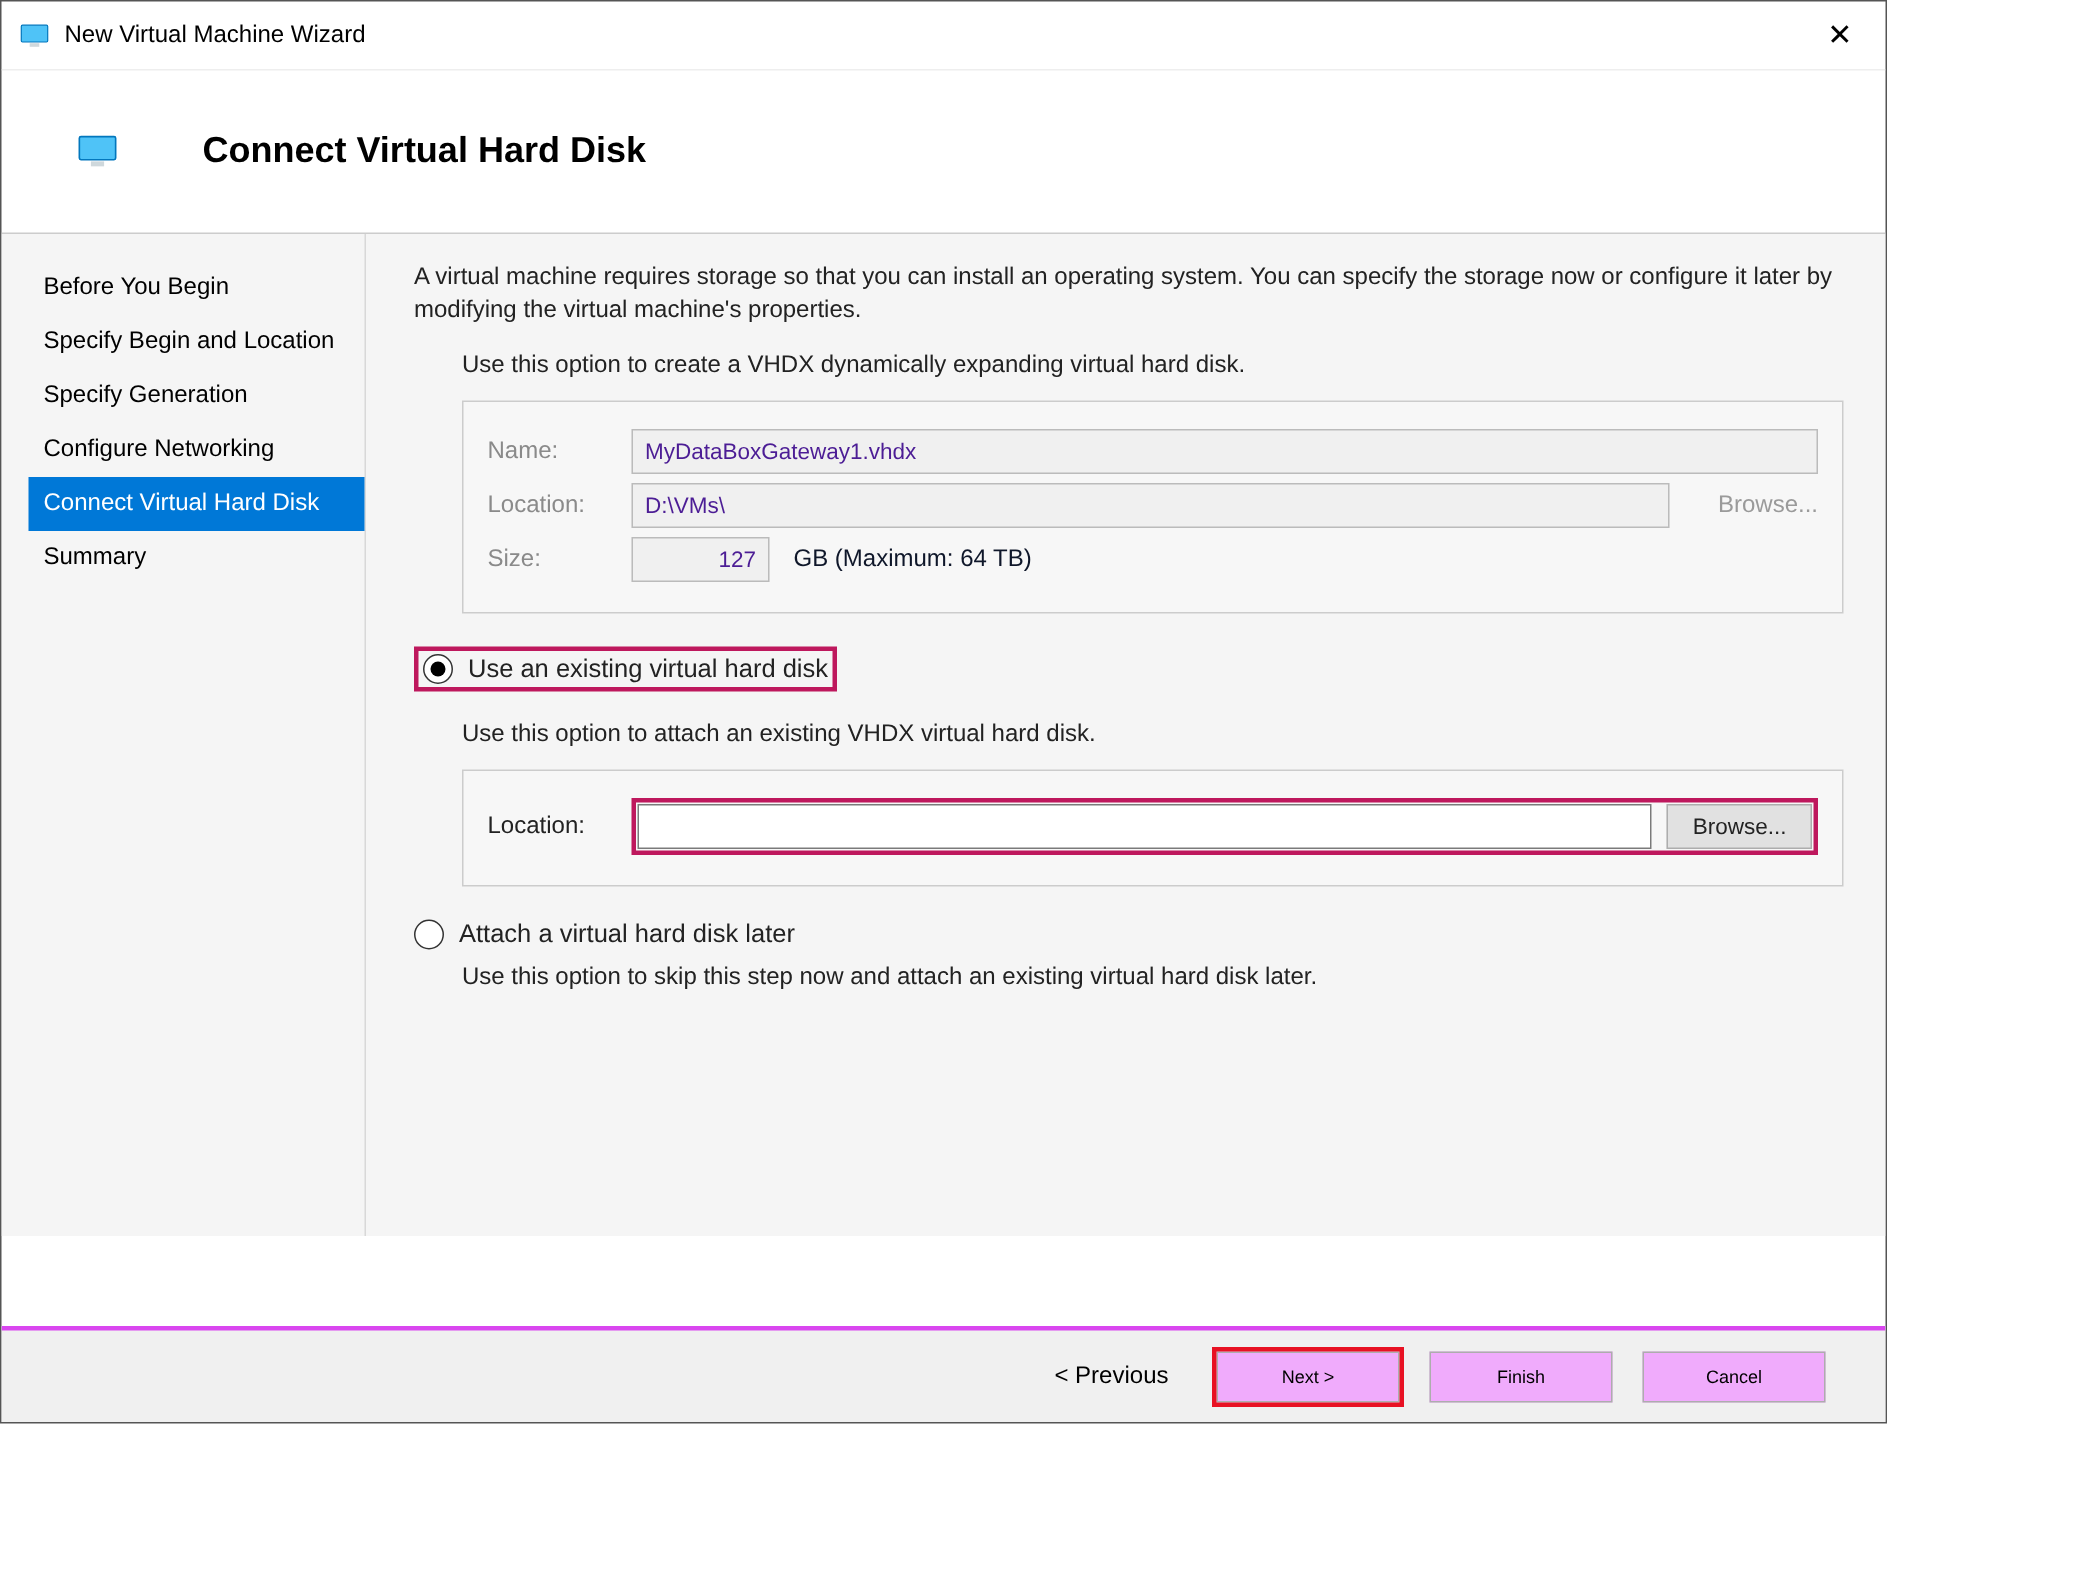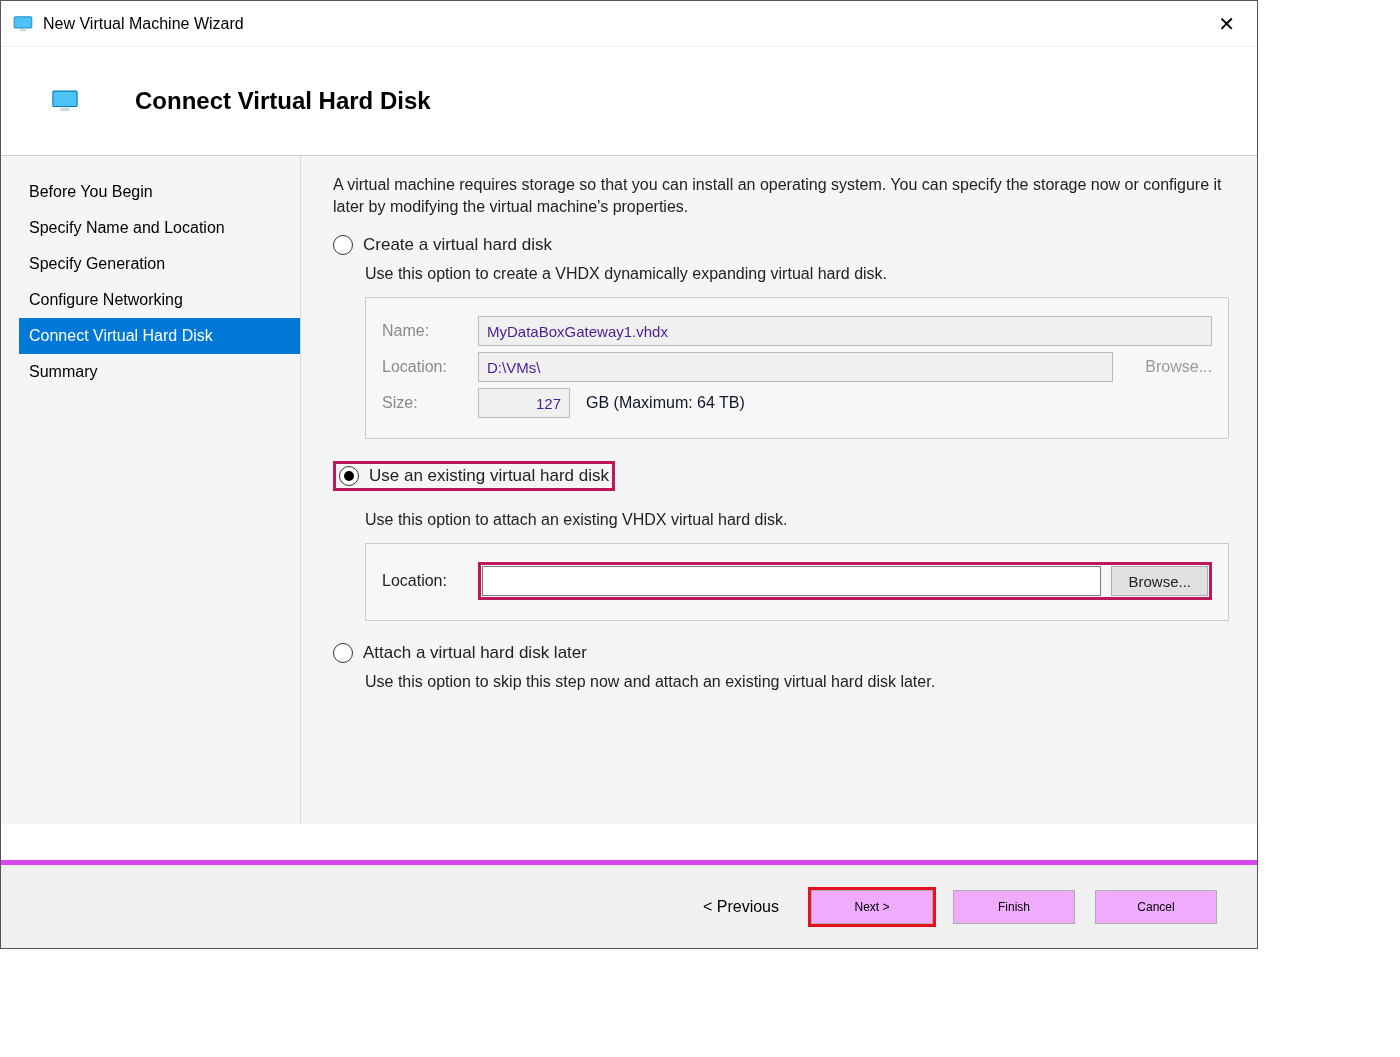--- a/index.html
+++ b/index.html
@@ -47,21 +47,21 @@
   }
   .divider-h {
     border-top: 1px solid #ccc;
   }
   .body {
     display: flex;
     height: 668px;
     background: #f5f5f5;
   }
   .sidebar {
-    width: 300px;
+    width: 243px;
     padding: 18px 0 18px 18px;
     border-right: 1px solid #d8d8d8;
   }
   .sidebar-item {
     padding: 9px 10px;
     font-size: 16px;
     cursor: pointer;
   }
   .sidebar-item.selected {
     background: #0078d7;
@@ -145,23 +145,23 @@
     background: #e1e1e1;
     border: 1px solid #adadad;
     font-size: 15px;
     cursor: pointer;
   }
   .hl-red-wrap { border: 3px solid #be185d; padding: 2px 3px; display: inline-flex; align-items: center; gap: 10px; }
   .hl-red-btn { outline: 3px solid #e81123; outline-offset: 0px; border: 2px solid #0078d7; }
   .footer {
     position: absolute;
     bottom: 0; left: 0; right: 0;
-    height: 88px;
+    height: 64px;
     background: #f0f0f0;
-    border-top: 5px solid #d946ef;
+    border-top: 3px solid #d946ef;
     display: flex;
     align-items: center;
     justify-content: flex-end;
     gap: 20px;
     padding-right: 40px;
   }
   .footer .wbtn {
     width: 122px; height: 34px;
     background: #f0abfc;
     border: 1px solid #adadad;
@@ -198,35 +198,31 @@
     <rect x="8" y="16" width="8" height="3" fill="#cfd8dc"></rect>
   </svg>
   <div class="header-title">Connect Virtual Hard Disk</div>
 </div>
 <div class="divider-h"></div>
 
 <div class="body">
 
   <div class="sidebar">
     <div class="sidebar-item">Before You Begin</div>
-    <div class="sidebar-item">Specify Name and Location</div>
+    <div class="sidebar-item">Specify Begin and Location</div>
     <div class="sidebar-item">Specify Generation</div>
     <div class="sidebar-item">Configure Networking</div>
     <div class="sidebar-item selected">Connect Virtual Hard Disk</div>
     <div class="sidebar-item">Summary</div>
   </div>
 
   <div class="main">
     <div class="intro">A virtual machine requires storage so that you can install an operating system. You can specify the storage now or configure it later by modifying the virtual machine's properties.</div>
 
     
-    <div class="radio-row">
-      <span class="radio"></span>
-      <span class="radio-label">Create a virtual hard disk</span>
-    </div>
     <div class="option-desc">Use this option to create a VHDX dynamically expanding virtual hard disk.</div>
     <div class="fieldbox disabled">
       <div class="fieldrow">
         <label>Name:</label>
         <input type="text" disabled="" value="MyDataBoxGateway1.vhdx" style="">
       </div>
       <div class="fieldrow">
         <label>Location:</label>
         <input type="text" disabled="" value="D:\VMs\" style="">
         <span class="disabled-link">Browse...</span>

